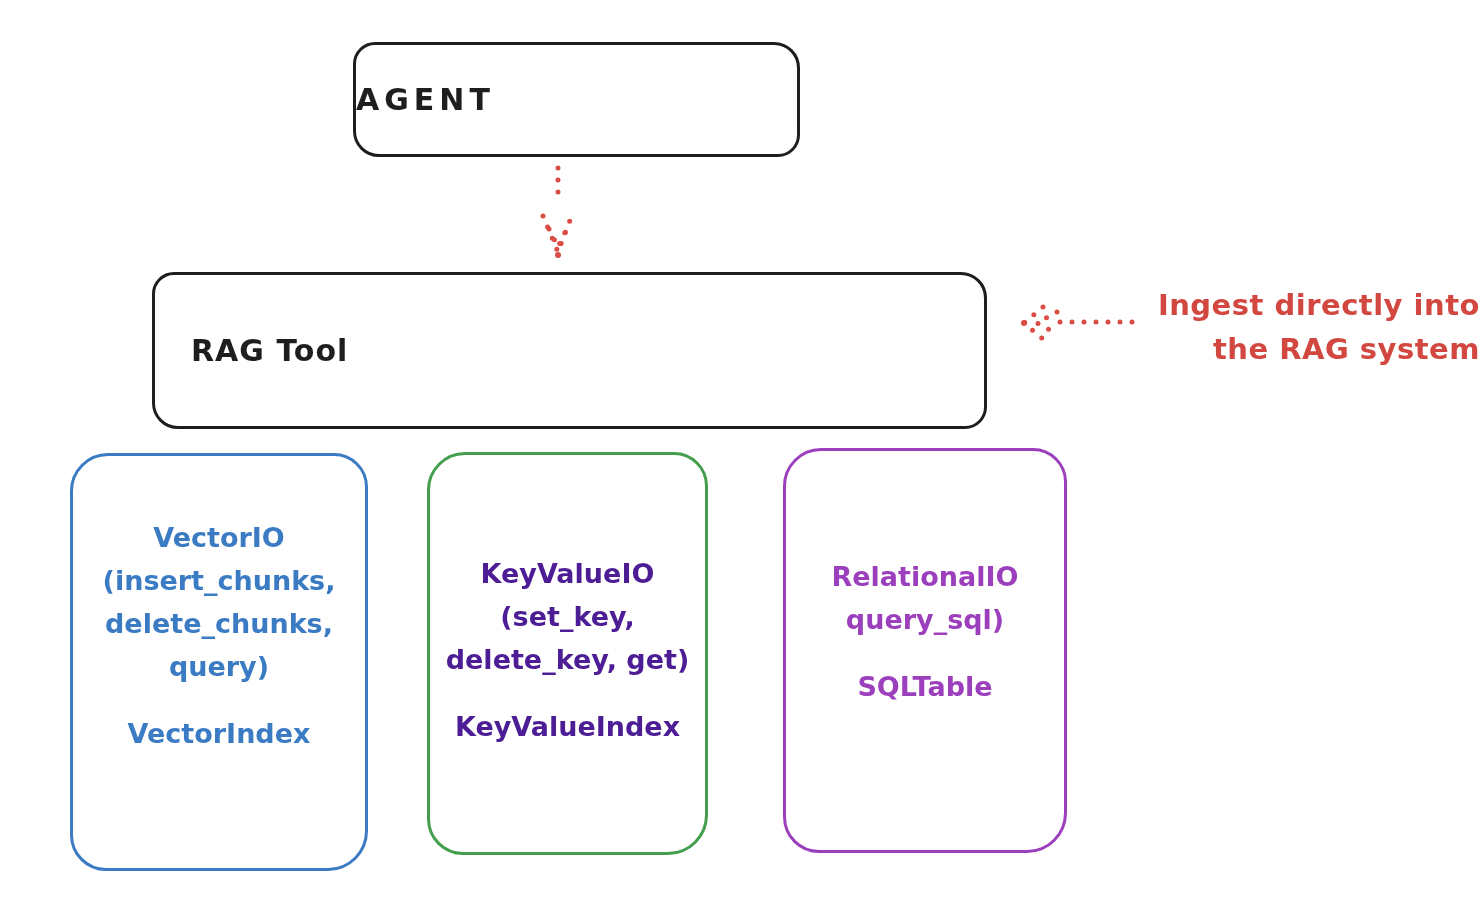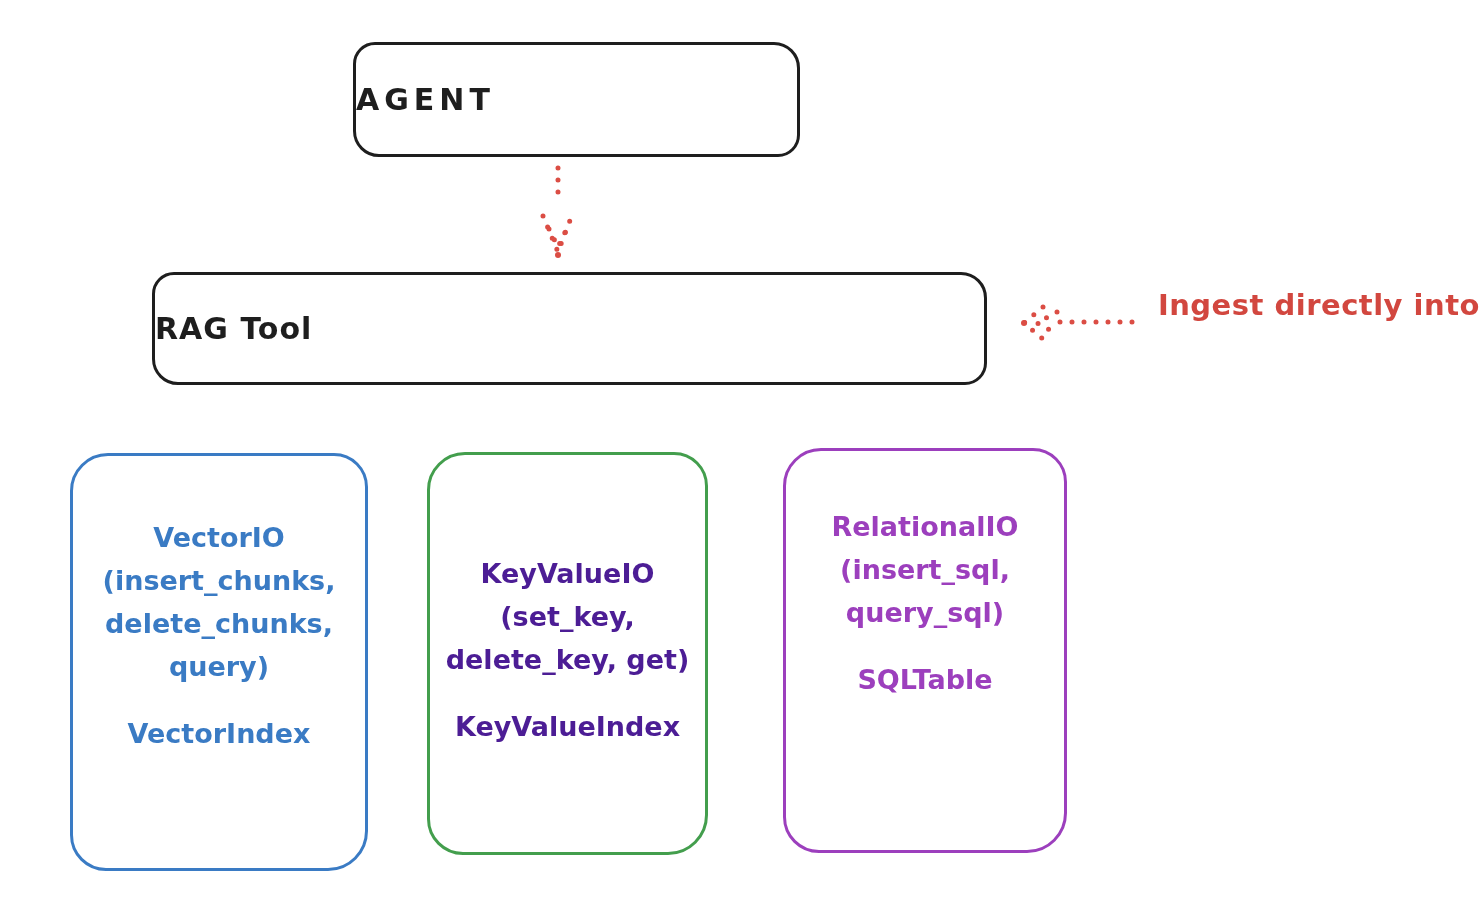--- a/index.html
+++ b/index.html
@@ -32,39 +32,40 @@
     font-size: 30px;
     font-weight: 600;
   }
   .agent-box {
     left: 353px; top: 42px;
     width: 447px; height: 115px;
     letter-spacing: 5px;
   }
   .rag-box {
     left: 152px; top: 272px;
-    width: 835px; height: 113px;
+    width: 835px; height: 157px;
     letter-spacing: 1px;
+    padding-left: 36px;
   }
   .io-box {
     border-width: 3px;
     border-style: solid;
     border-radius: 38px 34px 40px 36px;
     align-items: flex-start;
     font-size: 27px;
     font-weight: 600;
     line-height: 43px;
   }
   .io-box .io-text { width: 100%; }
   .io-box.blue   { border-color: #3a7bc4; color: #3a7bc4; }
   .io-box.green  { border-color: #439e4d; color: #4c1d95; }
   .io-box.purple { border-color: #9c3fbd; color: #9c3fbd; }
   .vector-box     { left: 70px;  top: 453px; width: 298px; height: 418px; padding-top: 60px; }
   .keyvalue-box   { left: 427px; top: 452px; width: 281px; height: 403px; padding-top: 97px; }
-  .relational-box { left: 783px; top: 448px; width: 284px; height: 405px; padding-top: 54px; }
+  .relational-box { left: 783px; top: 448px; width: 284px; height: 405px; padding-top: 104px; }
   .index-label { margin-top: 24px; }
   .keyvalue-box .index-label, .relational-box .index-label { }
 
   
   .annotation {
     position: absolute;
     left: 1130px; top: 283px;
     width: 350px;
     text-align: right;
     color: #d2473f;
@@ -113,20 +114,21 @@
       <circle cx="1024" cy="323" r="3" fill="#db4d44"></circle>
     </g>
   </svg>
 
   <div class="sketch-box black-box rag-box">
     <span>RAG Tool</span>
   </div>
 
   <div class="annotation">
     <div>Ingest directly into</div>
+    <div>the RAG system</div>
   </div>
 
   <div class="sketch-box io-box blue vector-box">
     <div class="io-text">
       <div>VectorIO</div>
       <div>(insert_chunks,</div>
       <div>delete_chunks,</div>
       <div>query)</div>
       <div class="index-label">VectorIndex</div>
     </div>
@@ -137,19 +139,18 @@
       <div>KeyValueIO</div>
       <div>(set_key,</div>
       <div>delete_key, get)</div>
       <div class="index-label">KeyValueIndex</div>
     </div>
   </div>
 
   <div class="sketch-box io-box purple relational-box">
     <div class="io-text">
       <div>RelationalIO</div>
-      <div>(insert_sql,</div>
       <div>query_sql)</div>
       <div class="index-label">SQLTable</div>
     </div>
   </div>
 
 </div>
 
 </body></html>

